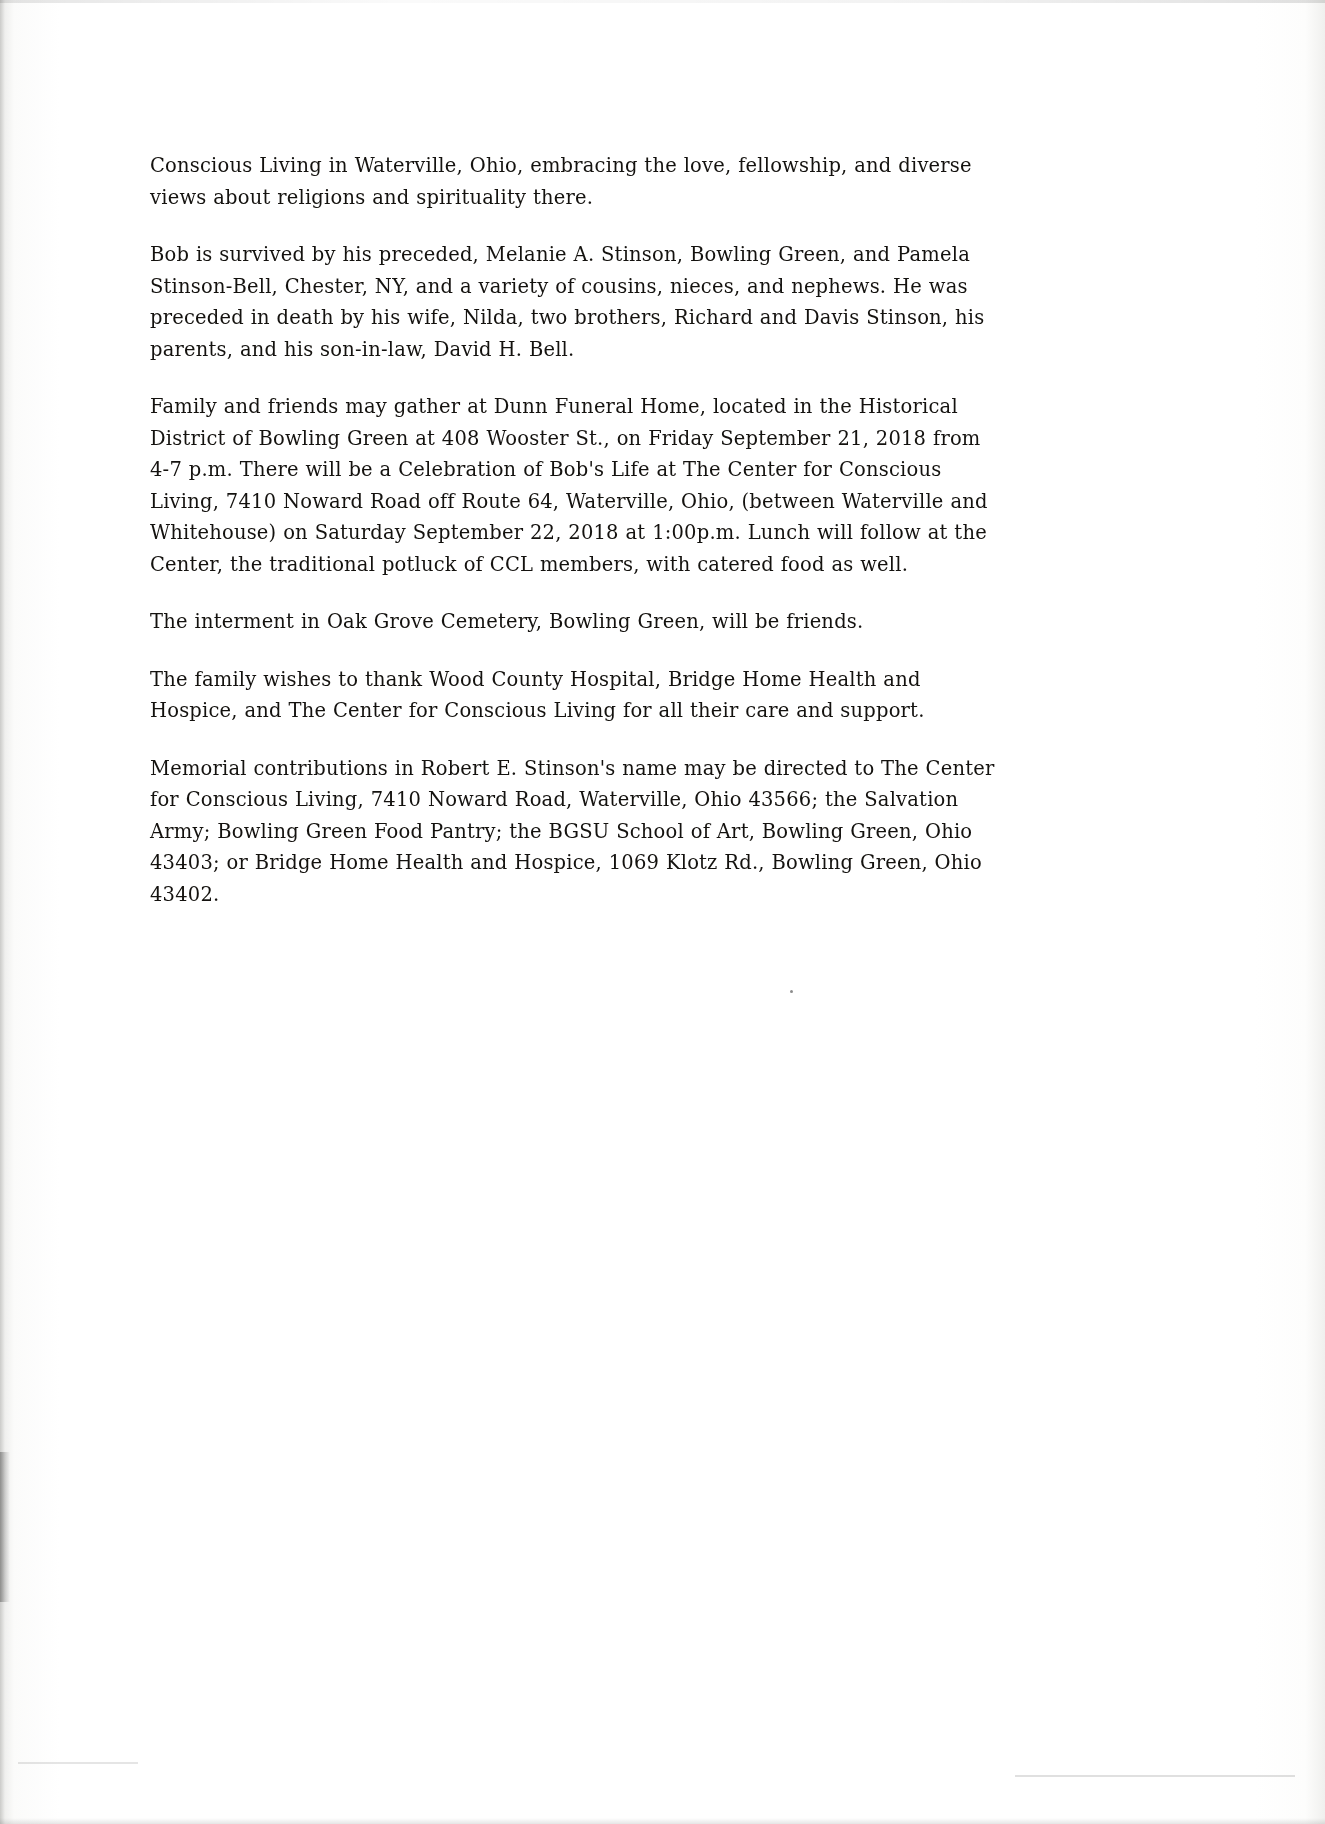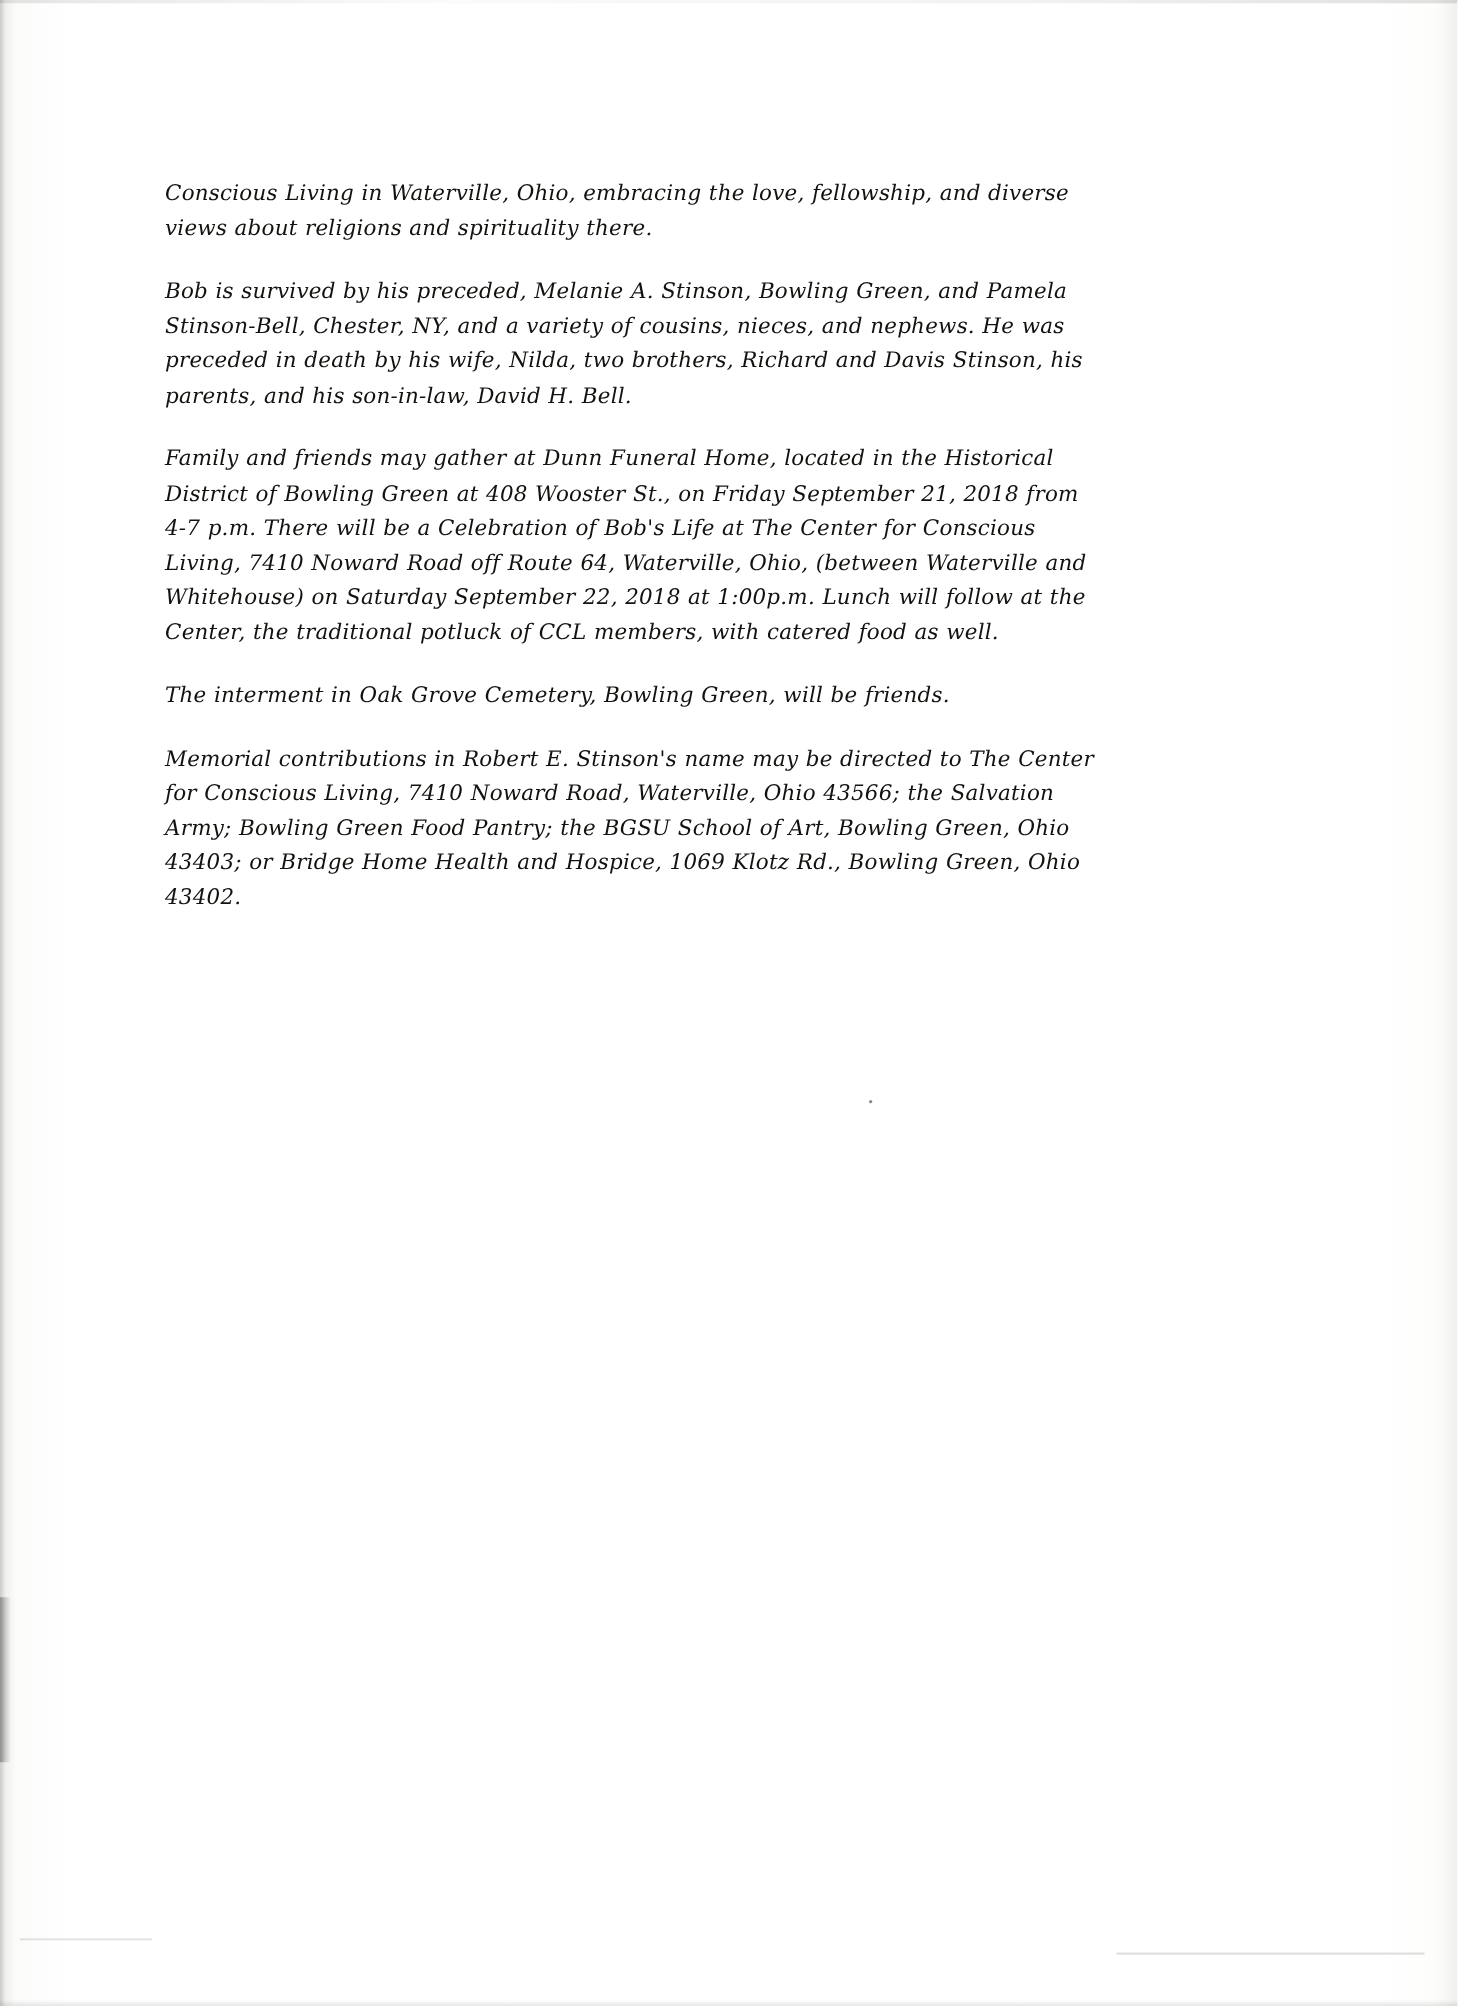--- a/index.html
+++ b/index.html
@@ -63,23 +63,22 @@
     right: 30px;
     bottom: 47px;
     width: 280px;
     height: 2px;
     background: rgba(0,0,0,0.12);
   }
 
   .content {
     position: absolute;
     left: 150px;
-    top: 160px;
+    top: 150px;
     width: 845px;
-    font-style: italic;
   }
 
   p.para {
     margin: 0 0 26px 0;
     font-size: 19.5px;
     line-height: 31.5px;
     color: #14120f;
     text-align: left;
     letter-spacing: 0.01em;
     word-spacing: 0.02em;
@@ -108,16 +107,17 @@
   <div class="scan-edge-bottom"></div>
   <div class="scan-mark-left-low"></div>
   <div class="scan-mark-bottom-left"></div>
   <div class="scan-mark-bottom-right"></div>
 
   <div class="content">
     <p class="para">Conscious Living in Waterville, Ohio, embracing the love, fellowship, and diverse views about religions and spirituality there.</p>
     <p class="para">Bob is survived by his preceded, Melanie A. Stinson, Bowling Green, and Pamela Stinson-Bell, Chester, NY, and a variety of cousins, nieces, and nephews. He was preceded in death by his wife, Nilda, two brothers, Richard and Davis Stinson, his parents, and his son-in-law, David H. Bell.</p>
     <p class="para">Family and friends may gather at Dunn Funeral Home, located in the Historical District of Bowling Green at 408 Wooster St., on Friday September 21, 2018 from 4-7 p.m. There will be a Celebration of Bob's Life at The Center for Conscious Living, 7410 Noward Road off Route 64, Waterville, Ohio, (between Waterville and Whitehouse) on Saturday September 22, 2018 at 1:00p.m. Lunch will follow at the Center, the traditional potluck of CCL members, with catered food as well.</p>
     <p class="para">The interment in Oak Grove Cemetery, Bowling Green, will be friends.</p>
+    <p class="para">The family wishes to thank Wood County Hospital, Bridge Home Health and Hospice, and The Center for Conscious Living for all their care and support.</p>
     <p class="para">Memorial contributions in Robert E. Stinson's name may be directed to The Center for Conscious Living, 7410 Noward Road, Waterville, Ohio 43566; the Salvation Army; Bowling Green Food Pantry; the BGSU School of Art, Bowling Green, Ohio 43403; or Bridge Home Health and Hospice, 1069 Klotz Rd., Bowling Green, Ohio 43402.</p>
     <div class="stray-dot"></div>
   </div>
 </div>
 
 </body></html>

